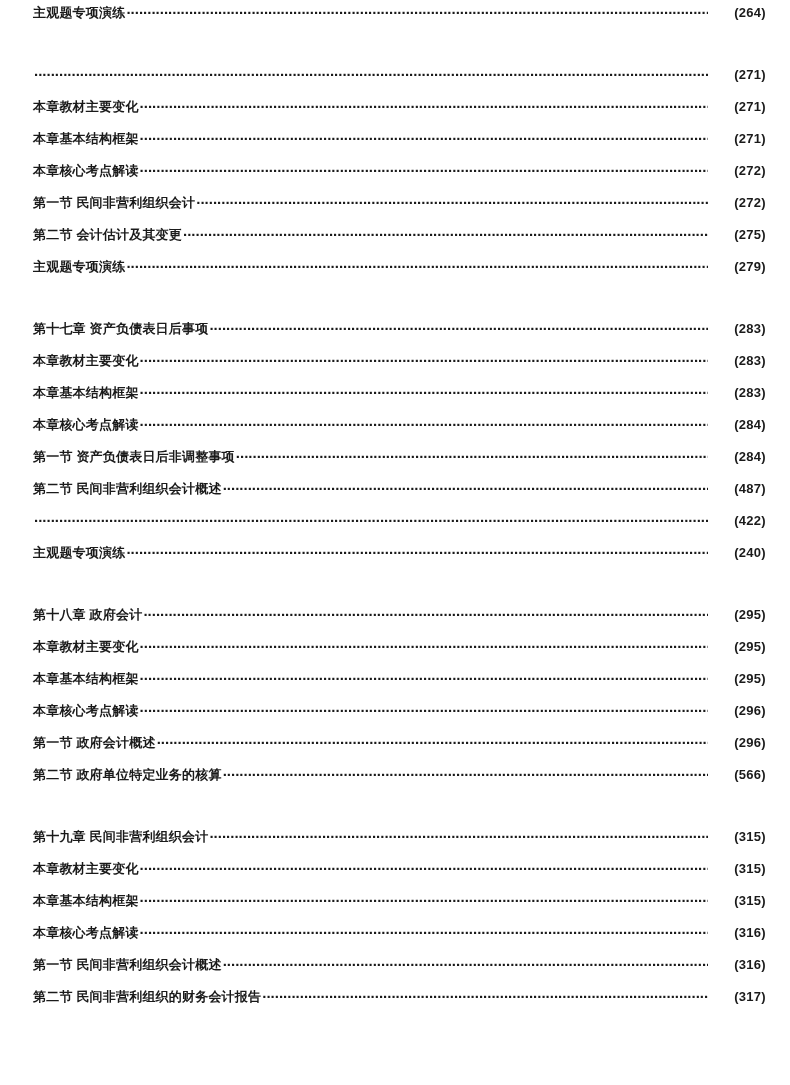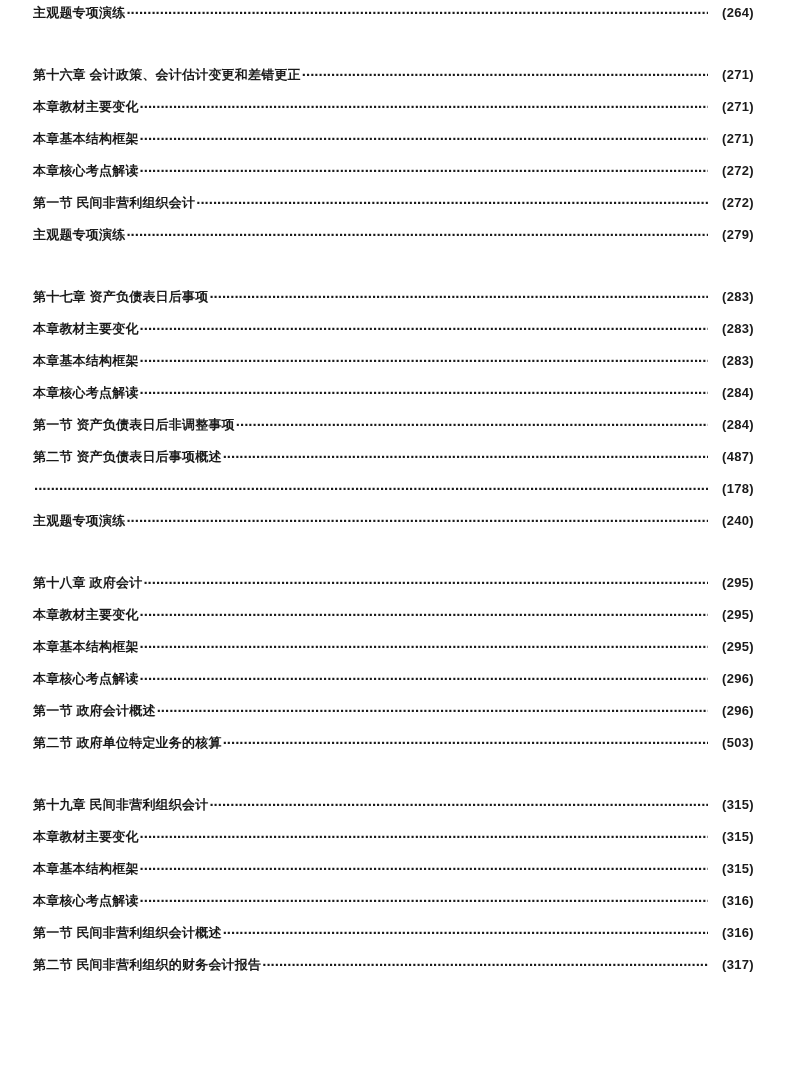--- a/index.html
+++ b/index.html
@@ -59,41 +59,40 @@
     letter-spacing: 0px;
     color: #1a1a1a;
     position: absolute;
     left: 0;
     bottom: 0.04em;
     white-space: nowrap;
   }
   .toc-page {
     flex: 0 0 auto;
     width: 56px;
-    text-align: center;
+    text-align: right;
     font-weight: bold;
     letter-spacing: 0.3px;
   }
   .spacer {
     height: 30px;
   }
 </style>
 </head>
 <body>
 
 <div class="page">
   <div class="toc" id="toc-container">
       <div class="toc-entry level-sub">
         <span class="toc-title">主观题专项演练</span>
         <span class="dots"></span>
         <span class="toc-page">(264)</span>
       </div>
       <div class="spacer"></div>
       <div class="toc-entry level-chapter">
-        <span class="toc-title">第十六章 会计政策、会计估计变更和差错更正</span>
         <span class="dots"></span>
         <span class="toc-page">(271)</span>
       </div>
       <div class="toc-entry level-sub">
         <span class="toc-title">本章教材主要变化</span>
         <span class="dots"></span>
         <span class="toc-page">(271)</span>
       </div>
       <div class="toc-entry level-sub">
         <span class="toc-title">本章基本结构框架</span>
@@ -104,20 +103,25 @@
         <span class="toc-title">本章核心考点解读</span>
         <span class="dots"></span>
         <span class="toc-page">(272)</span>
       </div>
       <div class="toc-entry level-sub">
         <span class="toc-title">第一节 民间非营利组织会计</span>
         <span class="dots"></span>
         <span class="toc-page">(272)</span>
       </div>
       <div class="toc-entry level-sub">
+        <span class="toc-title">第二节 会计估计及其变更</span>
+        <span class="dots"></span>
+        <span class="toc-page">(275)</span>
+      </div>
+      <div class="toc-entry level-sub">
         <span class="toc-title">主观题专项演练</span>
         <span class="dots"></span>
         <span class="toc-page">(279)</span>
       </div>
       <div class="spacer"></div>
       <div class="toc-entry level-chapter">
         <span class="toc-title">第十七章 资产负债表日后事项</span>
         <span class="dots"></span>
         <span class="toc-page">(283)</span>
       </div>
@@ -135,27 +139,27 @@
         <span class="toc-title">本章核心考点解读</span>
         <span class="dots"></span>
         <span class="toc-page">(284)</span>
       </div>
       <div class="toc-entry level-sub">
         <span class="toc-title">第一节 资产负债表日后非调整事项</span>
         <span class="dots"></span>
         <span class="toc-page">(284)</span>
       </div>
       <div class="toc-entry level-sub">
-        <span class="toc-title">第二节 资产负债表日后事项概述</span>
+        <span class="toc-title">第二节 民间非营利组织会计概述</span>
         <span class="dots"></span>
         <span class="toc-page">(487)</span>
       </div>
       <div class="toc-entry level-sub">
         <span class="dots"></span>
-        <span class="toc-page">(178)</span>
+        <span class="toc-page">(422)</span>
       </div>
       <div class="toc-entry level-sub">
         <span class="toc-title">主观题专项演练</span>
         <span class="dots"></span>
         <span class="toc-page">(240)</span>
       </div>
       <div class="spacer"></div>
       <div class="toc-entry level-chapter">
         <span class="toc-title">第十八章 政府会计</span>
         <span class="dots"></span>
@@ -177,21 +181,21 @@
         <span class="toc-page">(296)</span>
       </div>
       <div class="toc-entry level-sub">
         <span class="toc-title">第一节 政府会计概述</span>
         <span class="dots"></span>
         <span class="toc-page">(296)</span>
       </div>
       <div class="toc-entry level-sub">
         <span class="toc-title">第二节 政府单位特定业务的核算</span>
         <span class="dots"></span>
-        <span class="toc-page">(503)</span>
+        <span class="toc-page">(566)</span>
       </div>
       <div class="spacer"></div>
       <div class="toc-entry level-chapter">
         <span class="toc-title">第十九章 民间非营利组织会计</span>
         <span class="dots"></span>
         <span class="toc-page">(315)</span>
       </div>
       <div class="toc-entry level-sub">
         <span class="toc-title">本章教材主要变化</span>
         <span class="dots"></span>

